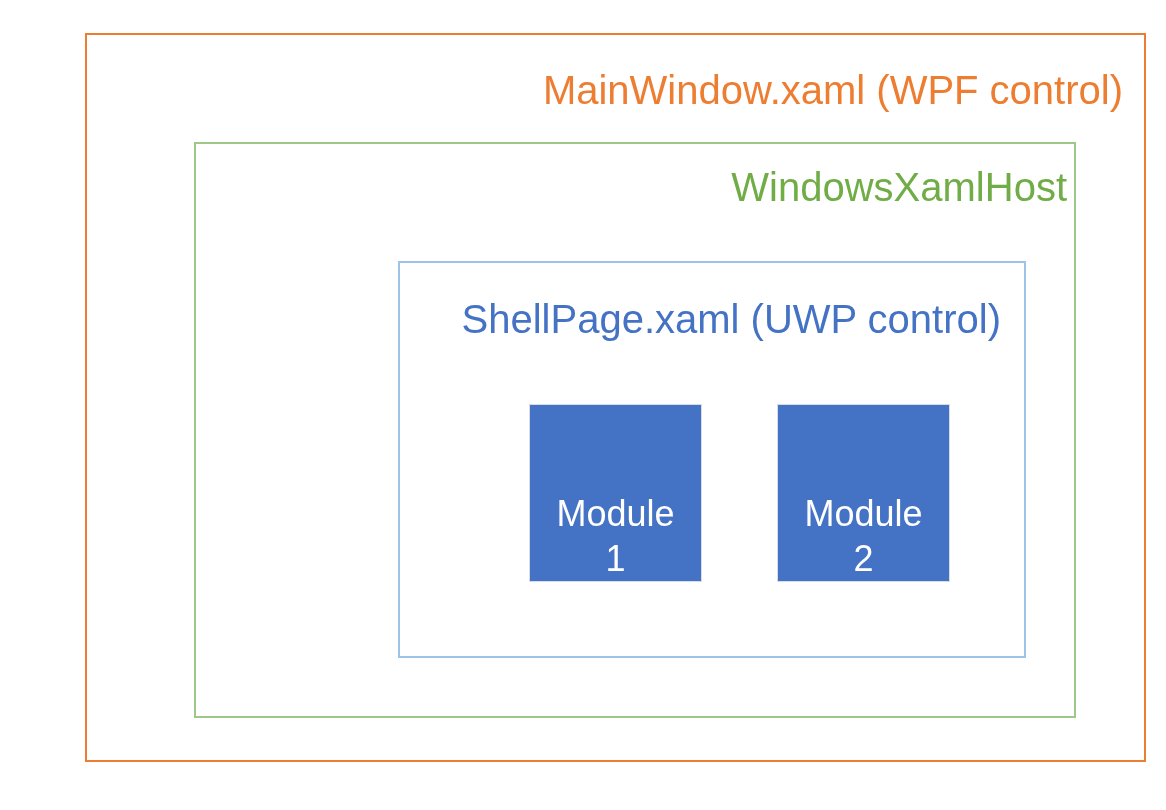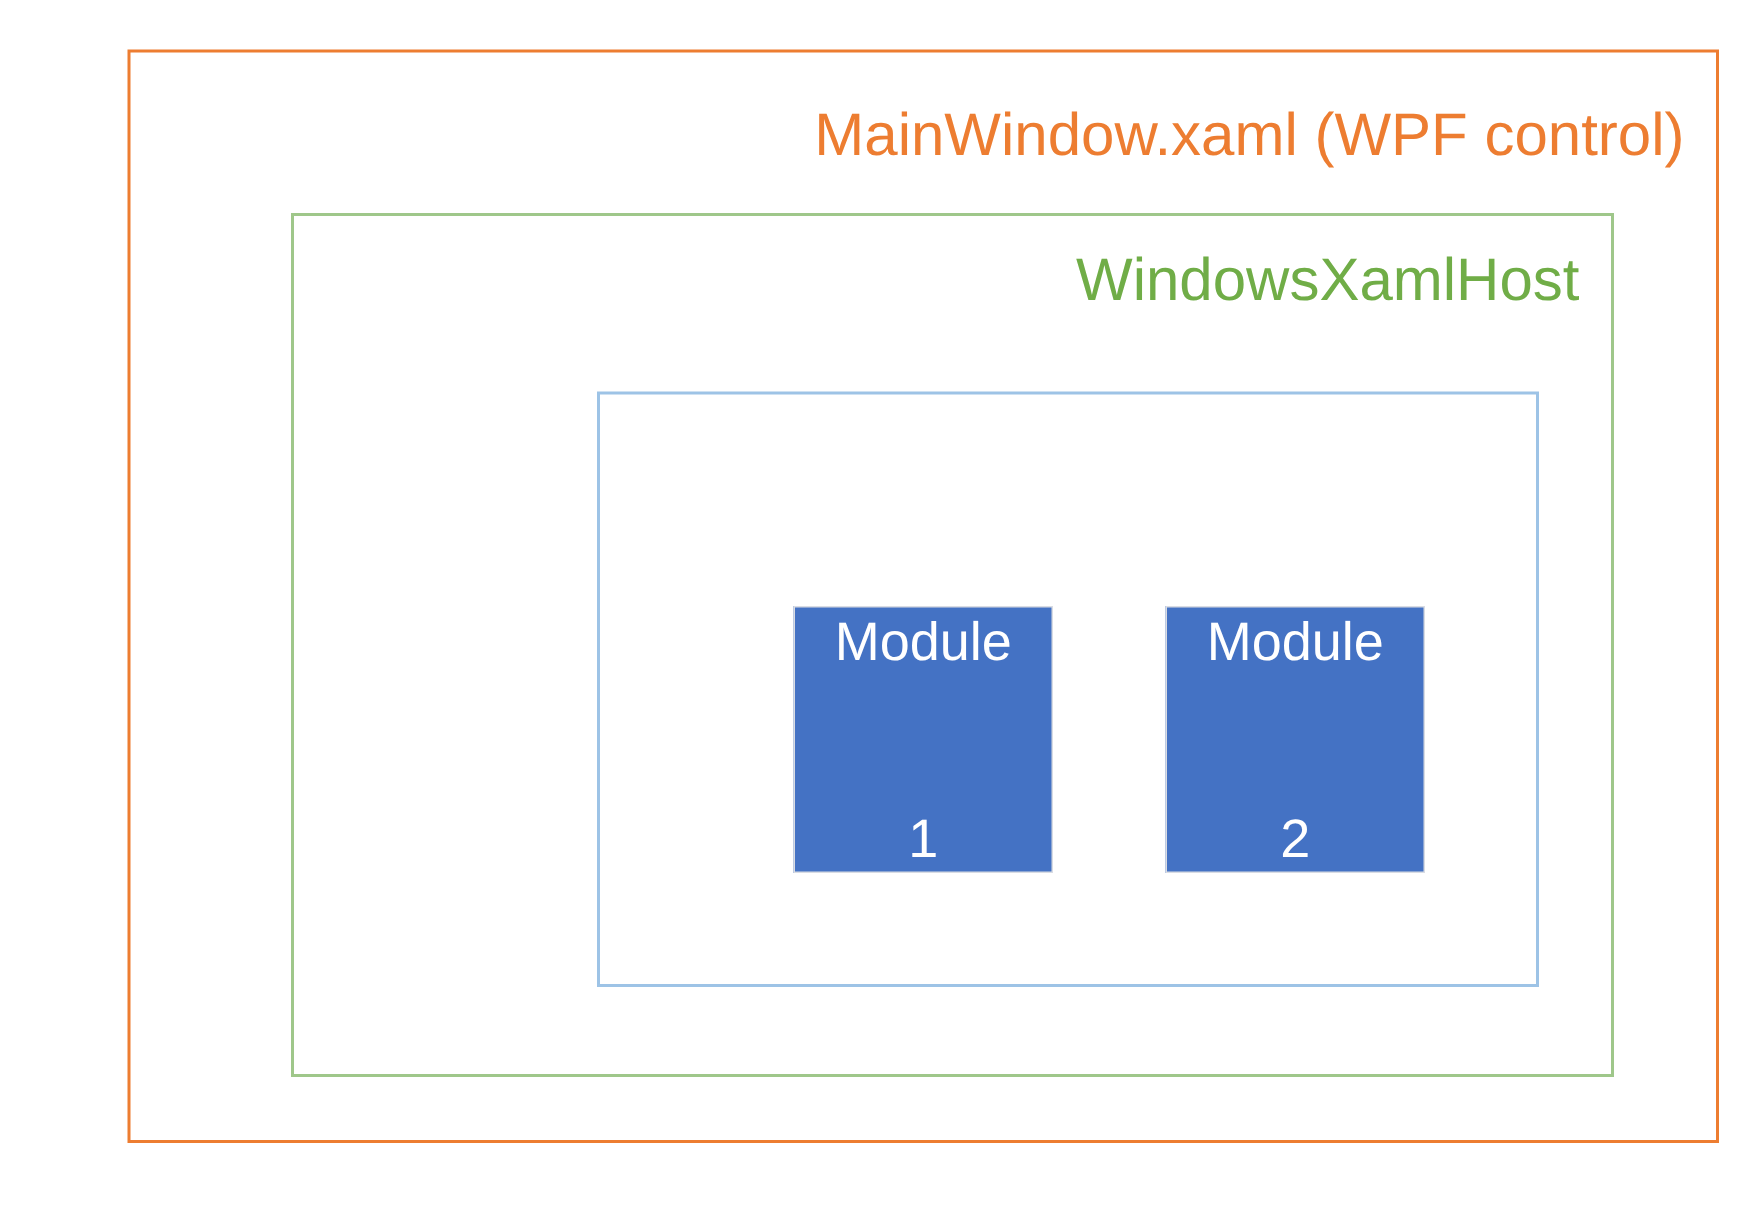--- a/index.html
+++ b/index.html
@@ -72,20 +72,21 @@
     font-size: 40px;
     color: #ED7D31;
   }
   .label-host {
     left: 166px;
     top: 167px;
     width: 859px;
     text-align: right;
     font-size: 40px;
     color: #70AD47;
+    padding-left: 14px;
   }
   .label-shell {
     left: 370px;
     top: 299px;
     width: 603px;
     text-align: right;
     font-size: 40px;
     color: #4472C4;
   }
 
@@ -94,21 +95,21 @@
     position: absolute;
     top: 404px;
     width: 173px;
     height: 178px;
     box-sizing: border-box;
     background: #4472C4;
     border: 1px solid #D9DCE3;
     display: flex;
     flex-direction: column;
     align-items: center;
-    justify-content: space-between;
+    justify-content: flex-end;
     color: #ffffff;
     font-size: 36px;
     line-height: 45px;
   }
   .module-1 { left: 501px; }
   .module-2 { left: 749px; }
   .module .m-name,
   .module .m-num {
     display: block;
     text-align: center;
@@ -119,20 +120,21 @@
 
 <div id="canvas">
 
   <div class="box-wpf"></div>
   <div class="label label-wpf">MainWindow.xaml (WPF control)</div>
 
   <div class="box-host"></div>
   <div class="label label-host">WindowsXamlHost</div>
 
   <div class="box-shell"></div>
+  <div class="label label-shell">ShellPage.xaml (UWP control)</div>
 
   <div class="module module-1">
     <span class="m-name">Module</span>
     <span class="m-num">1</span>
   </div>
 
   <div class="module module-2">
     <span class="m-name">Module</span>
     <span class="m-num">2</span>
   </div>

